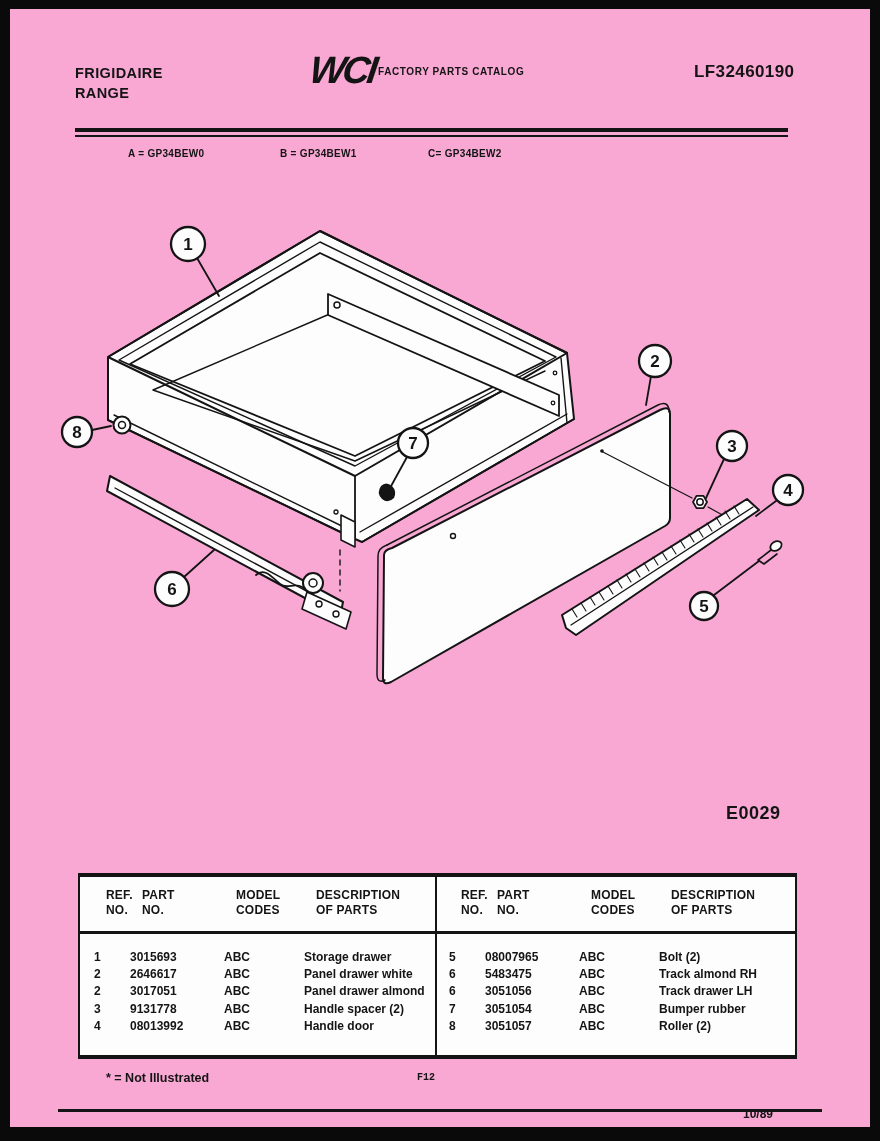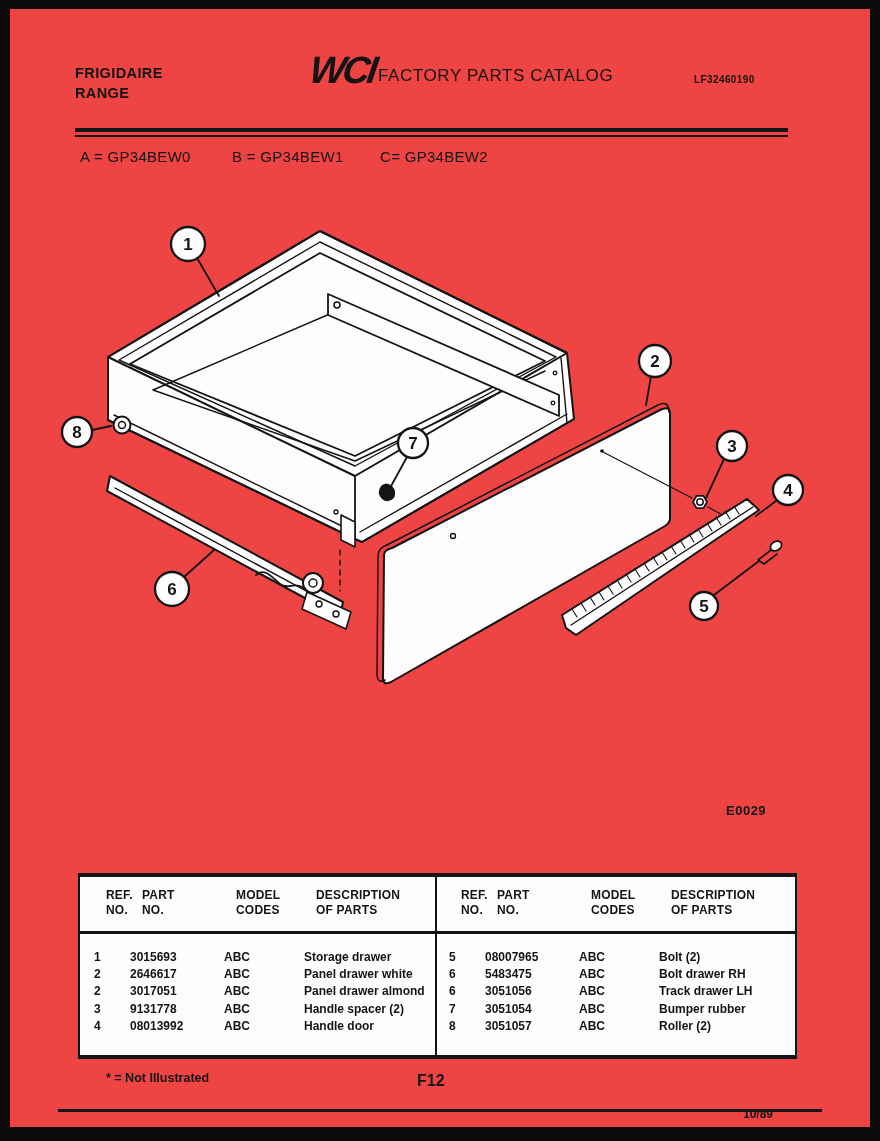--- a/index.html
+++ b/index.html
@@ -1,51 +1,51 @@
 <!DOCTYPE html>
 <html><head>
 <meta charset="utf-8">
 <style>
   html,body{margin:0;padding:0;background:#222;}
   .stage{position:relative;width:880px;height:1141px;background:#0a0a0a;overflow:hidden;
          font-family:"Liberation Sans",sans-serif;color:#141414;}
-  .page{position:absolute;left:10px;top:9px;width:860px;height:1118px;background:#ef4444;}
+  .page{position:absolute;left:10px;top:9px;width:860px;height:1118px;background:#f9a8d4;}
   .abs{position:absolute;}
 
   
   .brand{left:65px;top:54px;font-size:14.5px;font-weight:bold;letter-spacing:.4px;line-height:20px;}
   .logo{left:300px;top:40px;font-size:38px;font-weight:bold;font-style:italic;letter-spacing:-3px;transform:skewX(-8deg);}
-  .cat-title{left:368px;top:57px;font-size:17px;font-weight:normal;letter-spacing:.6px;}
-  .doc-num{left:684px;top:53px;font-size:10px;font-weight:bold;letter-spacing:.4px;margin-top:12px;}
+  .cat-title{left:368px;top:57px;font-size:10px;font-weight:bold;letter-spacing:.6px;}
+  .doc-num{left:684px;top:53px;font-size:17px;font-weight:bold;letter-spacing:.4px;}
   .rule1{left:65px;top:119px;width:713px;height:4px;background:#141414;}
   .rule2{left:65px;top:126px;width:713px;height:1.6px;background:#141414;}
-  .model{top:139px;font-size:15px;font-weight:normal;letter-spacing:.3px;}
+  .model{top:139px;font-size:10px;font-weight:bold;letter-spacing:.3px;margin-left:48px;}
 
   
   .diagram-svg{left:0;top:160px;}
-  .fig-code{left:716px;top:794px;font-size:13px;font-weight:bold;letter-spacing:.5px;}
+  .fig-code{left:716px;top:794px;font-size:18px;font-weight:bold;letter-spacing:.5px;}
 
   
   .tbl{left:68px;top:864px;width:715px;height:178px;border:2px solid #141414;
        border-top-width:4px;border-bottom-width:4px;background:#fdfdfd;}
   .tbl .divider{position:absolute;left:355px;top:0;bottom:0;width:2px;background:#141414;}
   .tbl .hsep{position:absolute;left:0;right:0;top:54px;height:3px;background:#141414;}
   .half{position:absolute;top:0;height:100%;}
   .half.left{left:0;width:355px;}
   .half.right{left:357px;right:0;}
   .cols{display:grid;grid-template-columns:36px 94px 80px 1fr;}
   .half.left  .cols{padding-left:14px;}
   .half.right .cols{padding-left:12px;}
   .thead{position:absolute;top:11px;left:12px;right:0;font-size:12px;font-weight:bold;line-height:15px;letter-spacing:.2px;}
   .tbody{position:absolute;top:72px;left:0;right:0;}
   .trow{height:17.2px;font-size:12px;font-weight:bold;line-height:17.2px;white-space:nowrap;}
 
   
   .foot-note{left:65px;top:1062px;font-size:12.5px;font-weight:bold;margin-left:31px;}
-  .foot-page{left:407px;top:1063px;font-size:16px;font-weight:bold;}
+  .foot-page{left:407px;top:1063px;font-size:10px;font-weight:bold;font-family:Liberation Mono, monospace;}
   .foot-date{left:733px;top:1066px;font-size:12px;font-weight:bold;margin-top:32px;}
   .foot-rule{left:48px;top:1100px;width:764px;height:3px;background:#141414;}
 
   svg{overflow:visible;}
 </style>
 </head>
 <body>
 
 <div class="stage">
   <div class="page">
@@ -258,21 +258,21 @@
           <div class="trow cols">
             <span>5</span>
             <span>08007965</span>
             <span>ABC</span>
             <span>Bolt (2)</span>
           </div>
           <div class="trow cols">
             <span>6</span>
             <span>5483475</span>
             <span>ABC</span>
-            <span>Bolt drawer RH</span>
+            <span>Track almond RH</span>
           </div>
           <div class="trow cols">
             <span>6</span>
             <span>3051056</span>
             <span>ABC</span>
             <span>Track drawer LH</span>
           </div>
           <div class="trow cols">
             <span>7</span>
             <span>3051054</span>

